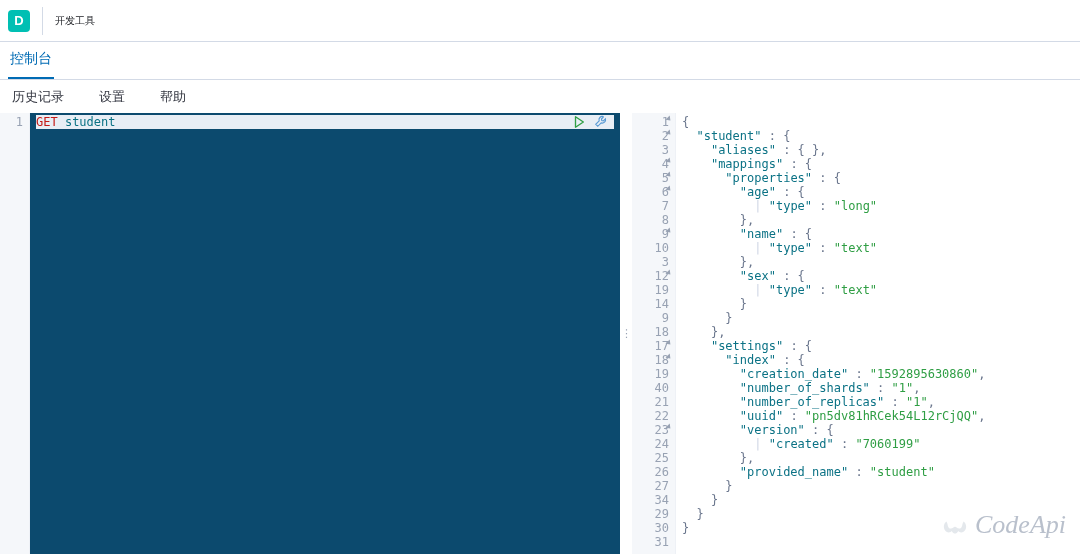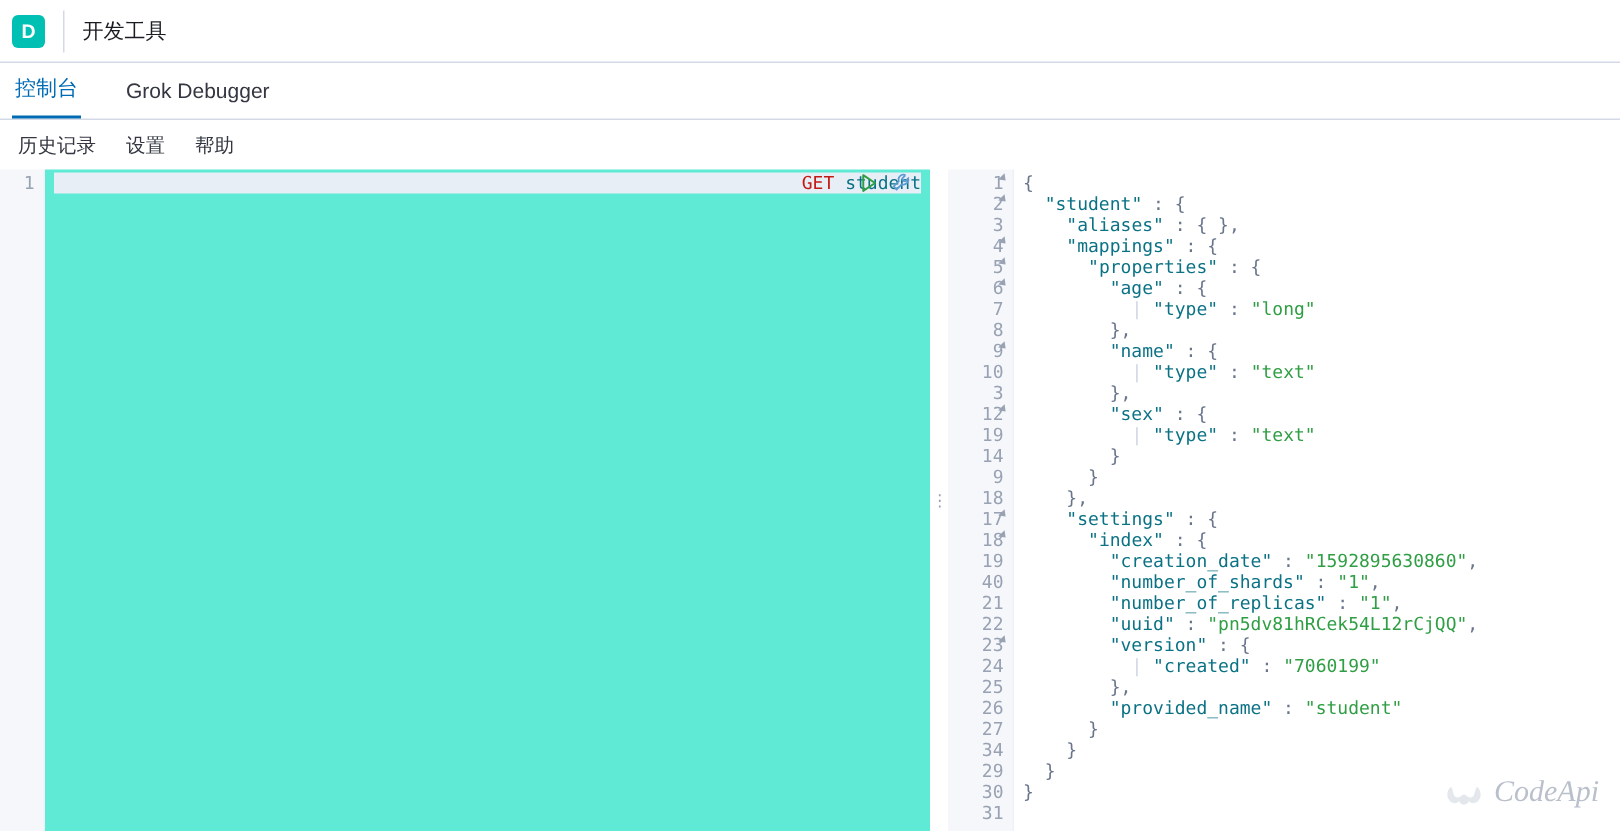--- a/index.html
+++ b/index.html
@@ -1,75 +1,74 @@
 <!DOCTYPE html>
 <html><head>
 <meta charset="utf-8">
 <style>
 * { box-sizing: border-box; margin: 0; padding: 0; }
 body { font-family: -apple-system, "Segoe UI", Helvetica, Arial, sans-serif; font-size: 14px; color: #343741; background: #fff; width: 1080px; height: 554px; overflow: hidden; }
 
 .header { display: flex; align-items: center; height: 42px; border-bottom: 1px solid #d3dae6; padding: 0 8px; }
 .app-badge { width: 22px; height: 22px; background: #00bfb3; color: #fff; font-weight: 600; font-size: 13px; display: flex; align-items: center; justify-content: center; border-radius: 4px; }
 .divider-v { width: 1px; height: 28px; background: #d3dae6; margin: 0 12px; }
-.breadcrumb { font-size: 14px; color: #1a1c21; }
+.breadcrumb { font-size: 10px; color: #1a1c21; }
 
-.tabs { display: flex; gap: 28px; padding: 0 8px; height: 38px; align-items: flex-end; border-bottom: 1px solid #d3dae6; }
+.tabs { display: flex; gap: 44px; padding: 0 8px; height: 38px; align-items: flex-end; border-bottom: 1px solid #d3dae6; }
 .tab { padding: 10px 2px 9px; font-size: 14px; color: #343741; cursor: pointer; border-bottom: 2px solid transparent; }
 .tab.active { color: #006bb4; border-bottom-color: #006bb4; font-weight: 500; }
 
-.subnav { display: flex; gap: 20px; padding: 8px 12px 7px; font-size: 13px; color: #343741; }
+.subnav { display: flex; gap: 35px; padding: 8px 12px 7px; font-size: 13px; color: #343741; }
 .subnav span { cursor: pointer; }
 
 .panes { display: flex; height: calc(554px - 42px - 38px - 33px); font-family: "SF Mono", Consolas, Menlo, monospace; font-size: 12px; }
 
 .pane { display: flex; min-width: 0; }
 .pane.left { flex: 0 0 620px; position: relative; }
 .pane.right { flex: 1; }
 
 .gutter { background: #f5f7fa; color: #98a2b3; text-align: right; padding: 2px 6px 2px 4px; user-select: none; border-right: 1px solid #eef1f6; }
 .gutter .gl { height: 14px; line-height: 14px; position: relative; }
 .gutter .fold { position: absolute; right: -2px; top: 1px; width: 0; height: 0; border-left: 4px solid #98a2b3; border-top: 3px solid transparent; border-bottom: 3px solid transparent; transform: rotate(45deg); }
 
 .code { flex: 1; padding: 2px 6px; overflow: hidden; background: #fff; min-width: 0; }
 .code .cl { height: 14px; line-height: 14px; white-space: pre; }
 
-.pane.left .code { background: #5eead4; text-align: right; }
+.pane.left .code { background: #0c4a6e; }
 .pane.left .gutter { min-width: 30px; }
 .pane.right .gutter { min-width: 44px; }
 
 .active-line { background: #e8eef5; }
 .actions { position: absolute; top: 2px; right: 12px; display: flex; gap: 8px; }
 .actions svg { width: 14px; height: 14px; cursor: pointer; }
 
 .handle { width: 12px; display: flex; align-items: center; justify-content: center; color: #98a2b3; cursor: col-resize; background: #fff; }
 .handle span { letter-spacing: -1px; font-size: 11px; line-height: 4px; }
 
 .tok-method { color: #c41a16; }
 .tok-key { color: #0b7285; }
 .tok-str { color: #2f9e44; }
 .tok-punc { color: #69758c; }
 .tok-ident { color: #0b7285; }
 .guide { color: #cfd6e4; }
 
-.watermark { position: absolute; right: 14px; bottom: 14px; display: flex; align-items: center; gap: 6px; color: #b9c0cc; font-family: Georgia, serif; font-size: 20px; font-style: italic; pointer-events: none; }
+.watermark { position: absolute; right: 14px; bottom: 14px; display: flex; align-items: center; gap: 6px; color: #b9c0cc; font-family: Georgia, serif; font-size: 26px; font-style: italic; pointer-events: none; }
 .watermark svg { width: 28px; height: 24px; opacity: .55; }
 </style>
 </head>
 <body>
 
 <div class="header">
   <div class="app-badge">D</div>
   <div class="divider-v"></div>
   <div class="breadcrumb">开发工具</div>
 </div>
 
 <div class="tabs" id="tabs">
     <div class="tab active">控制台</div>
-    <div class="tab">Grok Debugger</div>
   </div>
 
 <div class="subnav">
   <span>历史记录</span>
   <span>设置</span>
   <span>帮助</span>
 </div>
 
 <div class="panes">
   <div class="pane left">

